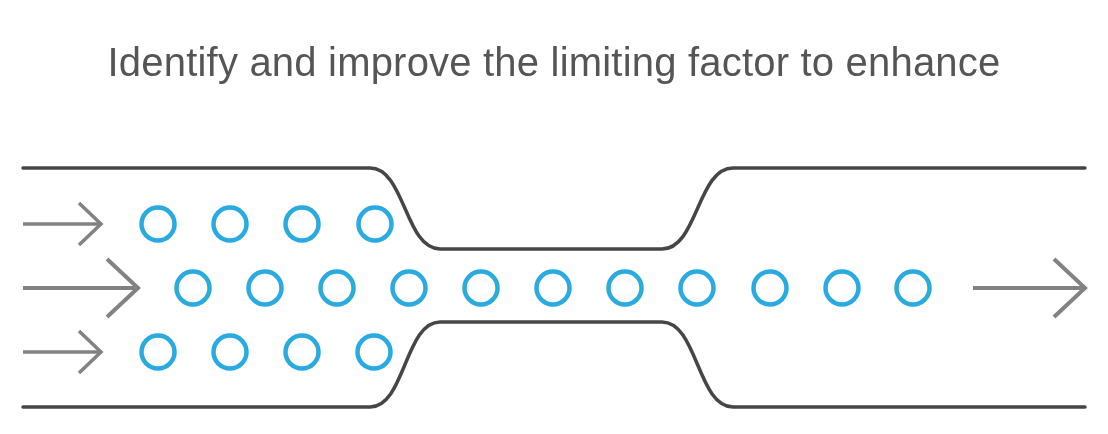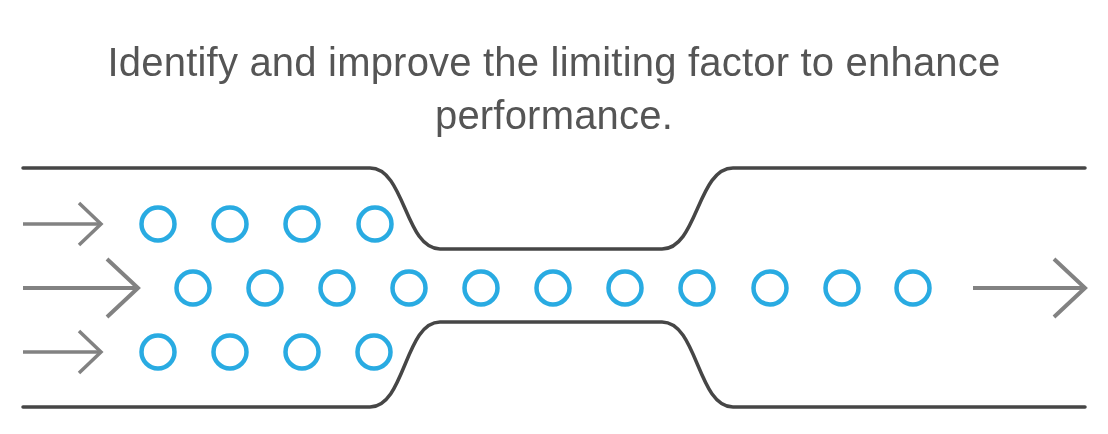--- a/index.html
+++ b/index.html
@@ -37,21 +37,20 @@
     height: 284px;
     display: block;
   }
 </style>
 </head>
 <body style="background: rgb(255, 255, 255);">
 
 <div class="page">
   <div class="title" style="color: rgb(85, 85, 85);">
     <div>Identify and improve the limiting factor to enhance</div>
-    <div>performance.</div>
   </div>
   <svg id="diagram" class="diagram-svg" viewBox="0 0 1108 284" xmlns="http://www.w3.org/2000/svg">
       <path d="M 23,18 H 370 C 405,18 405,99 440,99 H 662 C 697.5,99 697.5,18 733,18 H 1085" fill="none" stroke="#464646" stroke-width="3.5" stroke-linecap="round" stroke-linejoin="round"></path>
       <path d="M 23,257 H 370 C 405,257 405,172 440,172 H 662 C 697.5,172 697.5,257 733,257 H 1085" fill="none" stroke="#464646" stroke-width="3.5" stroke-linecap="round" stroke-linejoin="round"></path>
       <line x1="23" y1="74" x2="99" y2="74" stroke="#828282" stroke-width="3.5" stroke-linecap="butt"></line>
       <polyline points="79,53 101,74 79,95" fill="none" stroke="#828282" stroke-width="3.5" stroke-linecap="butt" stroke-linejoin="miter"></polyline>
       <line x1="23" y1="138" x2="136" y2="138" stroke="#828282" stroke-width="4" stroke-linecap="butt"></line>
       <polyline points="107,109 138,138 107,167" fill="none" stroke="#828282" stroke-width="4" stroke-linecap="butt" stroke-linejoin="miter"></polyline>
       <line x1="23" y1="202" x2="99" y2="202" stroke="#828282" stroke-width="3.5" stroke-linecap="butt"></line>
       <polyline points="79,181 101,202 79,223" fill="none" stroke="#828282" stroke-width="3.5" stroke-linecap="butt" stroke-linejoin="miter"></polyline>

